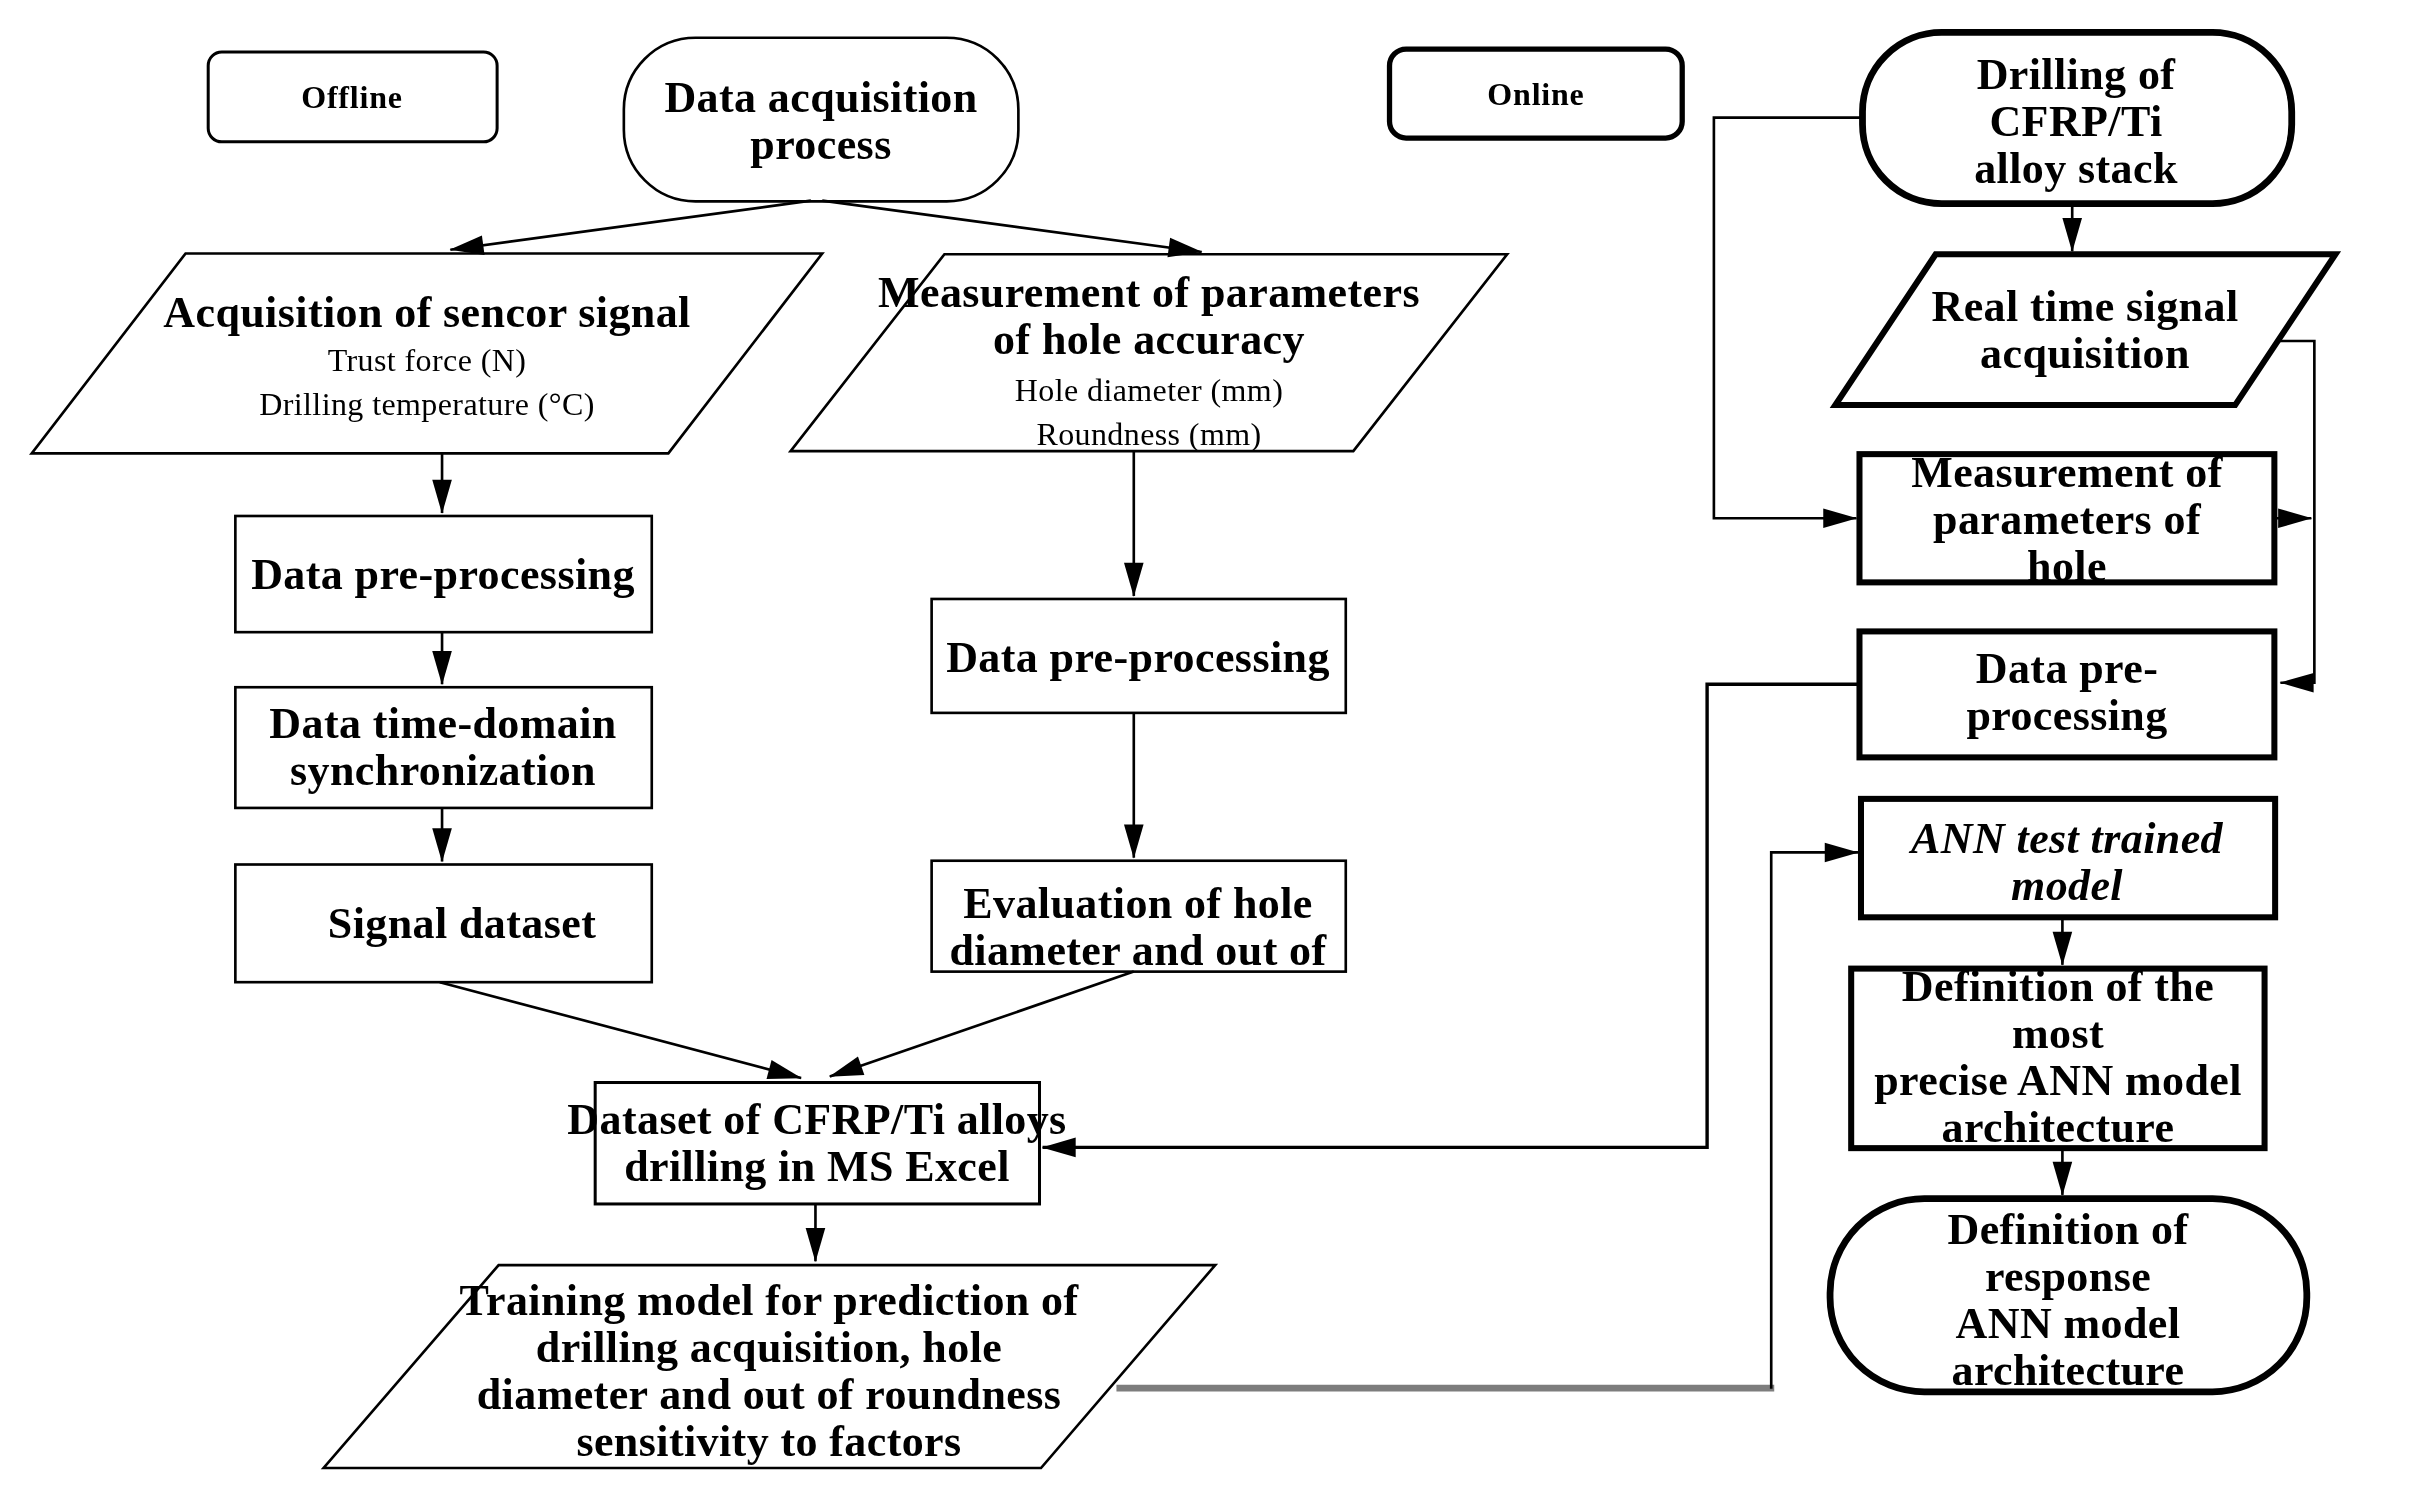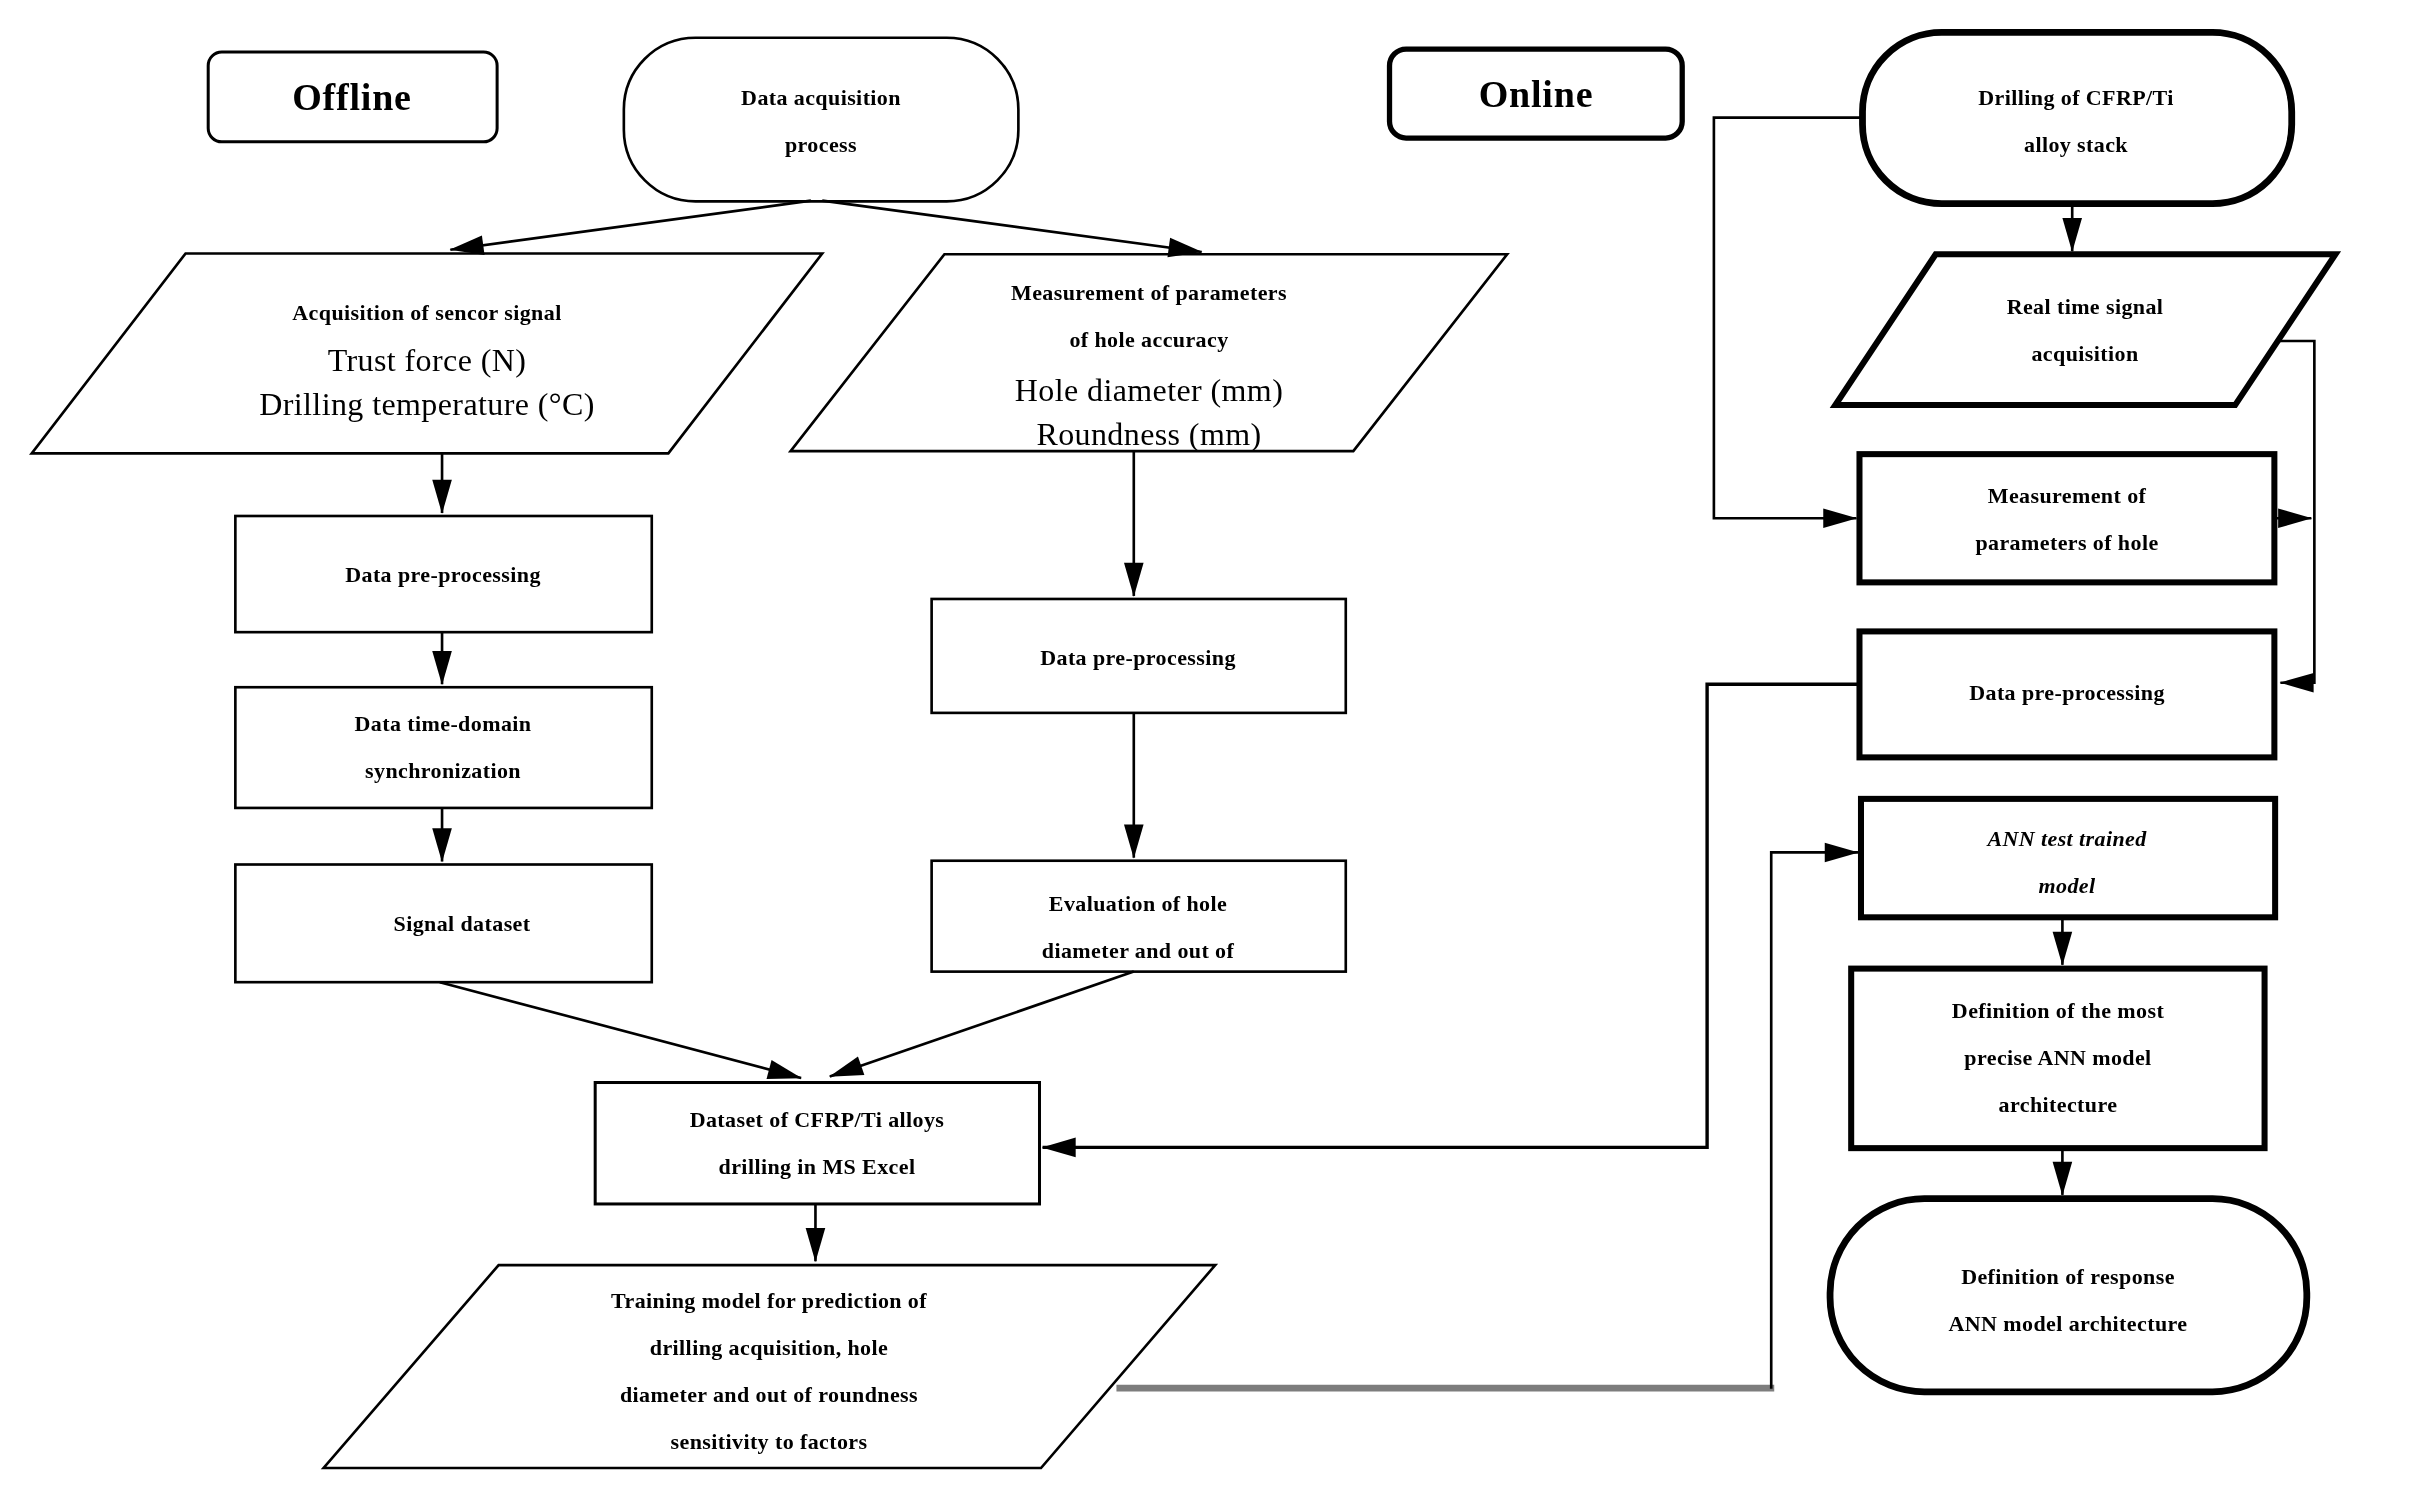--- a/index.html
+++ b/index.html
@@ -19,26 +19,26 @@
   #wires{position:absolute;left:0;top:0;width:100%;height:100%;}
   .shape{fill:#ffffff;stroke:var(--ink);}
   .conn{fill:none;stroke:var(--ink);}
   .conn.muted{stroke:var(--muted);}
   .lbl{
     position:absolute;
     transform:translate(-50%,-50%);
     text-align:center;
     white-space:pre-line;
     font-weight:bold;
-    font-size:22px;
+    font-size:44px;
     line-height:47px;
     letter-spacing:0.4px;
   }
   .lbl.sub{font-weight:400;font-size:32px;line-height:44px;}
-  .lbl.badge{font-size:38px;letter-spacing:0.8px;}
+  .lbl.badge{font-size:32px;letter-spacing:0.8px;}
 </style>
 </head>
 <body>
 
 <div id="stage">
 
   <svg id="wires" viewBox="0 0 3216 2003" xmlns="http://www.w3.org/2000/svg">
     <defs>
       <marker id="arw" markerUnits="userSpaceOnUse" markerWidth="50" markerHeight="34" refX="45" refY="16" orient="auto">
         <path d="M1,3 L46,16 L1,29 Z" fill="#000000"></path>

